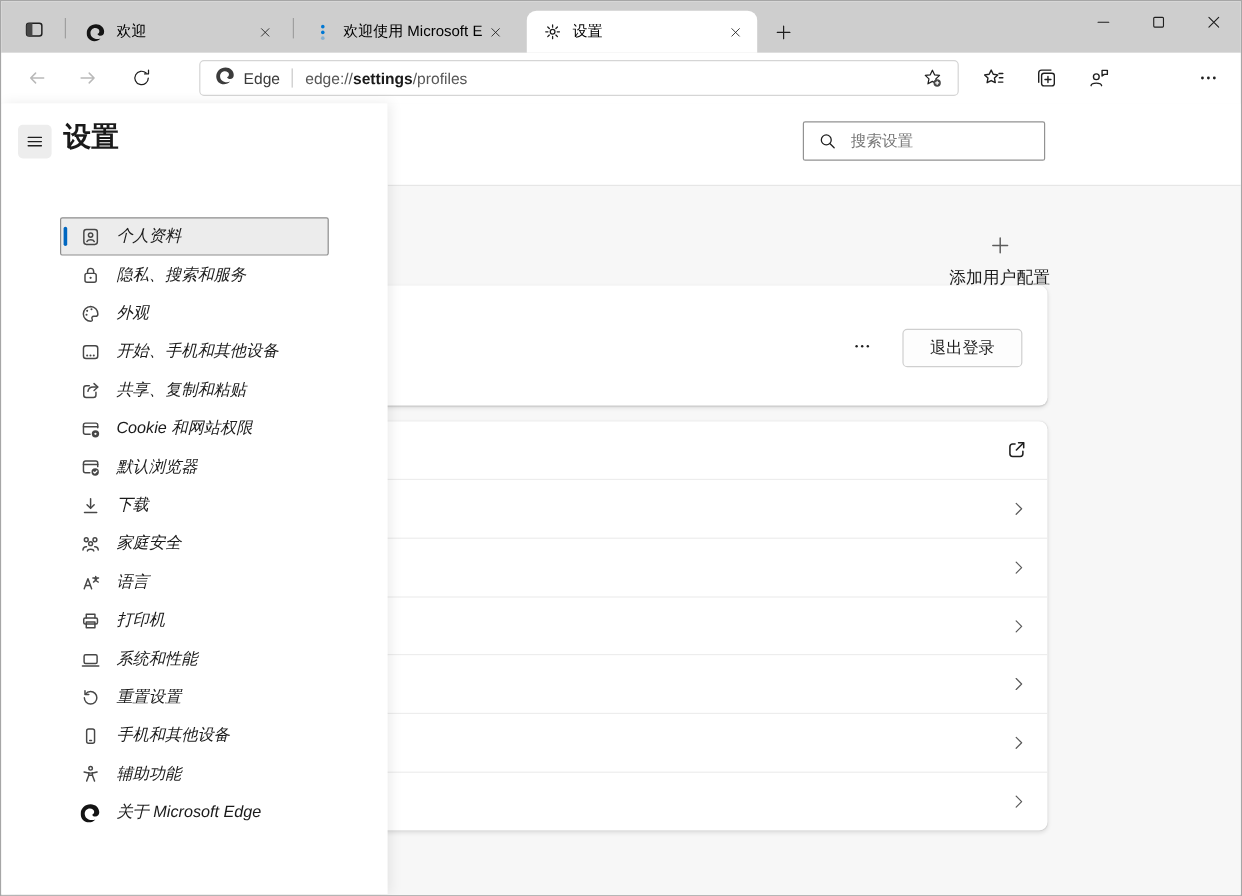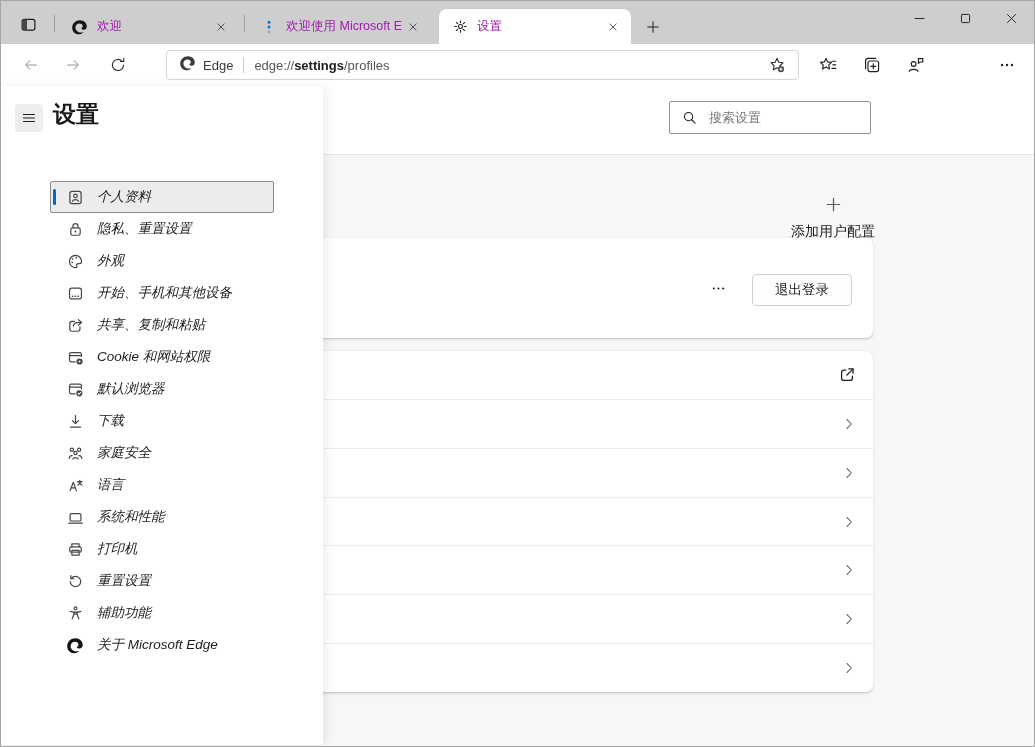--- a/index.html
+++ b/index.html
@@ -7,21 +7,21 @@
     position:relative;width:1035px;height:747px;margin:0 auto;
     font-family:"Liberation Sans","DejaVu Sans",sans-serif;
     background:#f7f7f7;overflow:hidden;border:1px solid #a6a6a6;box-sizing:border-box;
   }
   
   .titlebar{position:absolute;left:0;top:0;width:100%;height:43px;background:#cecece;}
   .tab-actions{position:absolute;left:12px;top:10px;width:30px;height:26px;display:flex;align-items:center;justify-content:center;border-radius:4px;}
   .tb-sep{position:absolute;top:14px;width:1px;height:17px;background:#9f9f9f;}
   .tab{position:absolute;top:8px;height:35px;display:flex;align-items:center;box-sizing:border-box;}
   .tab .fav{margin-left:13px;width:16px;height:16px;flex:0 0 16px;display:flex;align-items:center;justify-content:center;}
-  .tab .t-title{margin-left:9px;font-size:12.5px;color:#a21caf;white-space:nowrap;overflow:hidden;flex:1;}
+  .tab .t-title{margin-left:9px;font-size:12.5px;color:#000000;white-space:nowrap;overflow:hidden;flex:1;}
   .tab .t-close{width:22px;height:22px;margin-right:7px;display:flex;align-items:center;justify-content:center;border-radius:4px;flex:0 0 22px;}
   .tab.active{background:#ffffff;border-radius:8px 8px 0 0;}
   .newtab{position:absolute;left:639px;top:13px;width:26px;height:26px;display:flex;align-items:center;justify-content:center;border-radius:4px;}
   .win-controls{position:absolute;right:0;top:0;height:35px;display:flex;}
   .win-btn{width:46px;height:35px;display:flex;align-items:center;justify-content:center;}
   
   .toolbar{position:absolute;left:0;top:43px;width:100%;height:42px;background:#ffffff;}
   .nav-btn{position:absolute;top:7px;width:28px;height:28px;display:flex;align-items:center;justify-content:center;border-radius:4px;}
   .addr{position:absolute;left:165px;top:6px;width:633px;height:30px;background:#fff;border:1px solid #d5d5d5;border-radius:4px;box-sizing:border-box;display:flex;align-items:center;text-align:center;}
   .addr .badge-logo{margin-left:13px;}
@@ -313,21 +313,21 @@
       </div>
 
       <div class="nav-item">
         <span class="nav-ic">
           <svg class="ic" width="17" height="17" viewBox="0 0 16 16">
               <path d="M5.6 6.4V4.9a2.4 2.4 0 0 1 4.8 0v1.5"></path>
               <rect x="3.6" y="6.4" width="8.8" height="7" rx="1.6"></rect>
               <circle class="f" cx="8" cy="9.9" r="0.9"></circle>
             </svg>
         </span>
-        <span class="nav-label">隐私、重置设置</span>
+        <span class="nav-label">隐私、搜索和服务</span>
       </div>
 
       <div class="nav-item">
         <span class="nav-ic">
           <svg class="ic" width="17" height="17" viewBox="0 0 16 16">
               <path d="M8 2.2a5.8 5.8 0 1 0 .2 11.6c1.1 0 1.5-.9 1-1.7-.6-1 .1-2.1 1.3-2.1h1.4c1 0 1.8-.8 1.8-1.9A5.8 5.8 0 0 0 8 2.2z"></path>
               <circle class="f" cx="5.3" cy="5.7" r="0.8"></circle>
               <circle class="f" cx="8.7" cy="4.5" r="0.8"></circle>
               <circle class="f" cx="4.8" cy="8.8" r="0.8"></circle>
             </svg>
@@ -411,48 +411,57 @@
               <path d="M4 10.2h3.8"></path>
               <path d="M9.8 4.4h4.4M12 4.4V3.2M10.3 7.6c1.1-.8 2.4-1.9 2.9-3.2M11.3 4.8c.5 1.5 1.6 2.4 2.7 2.8"></path>
             </svg>
         </span>
         <span class="nav-label">语言</span>
       </div>
 
       <div class="nav-item">
         <span class="nav-ic">
           <svg class="ic" width="17" height="17" viewBox="0 0 16 16">
-              <rect x="2.9" y="4.3" width="10.2" height="7" rx="1.2"></rect>
-              <path d="M1.6 13.2h12.8"></path>
-            </svg>
-        </span>
-        <span class="nav-label">系统和性能</span>
-      </div>
-
-      <div class="nav-item">
-        <span class="nav-ic">
-          <svg class="ic" width="17" height="17" viewBox="0 0 16 16">
               <path d="M4.6 5.6V2.7h6.8v2.9"></path>
               <rect x="2.6" y="5.6" width="10.8" height="4.8" rx="1.2"></rect>
               <path d="M4.6 8.8h6.8v4.5H4.6z"></path>
             </svg>
         </span>
         <span class="nav-label">打印机</span>
       </div>
 
       <div class="nav-item">
         <span class="nav-ic">
           <svg class="ic" width="17" height="17" viewBox="0 0 16 16">
+              <rect x="2.9" y="4.3" width="10.2" height="7" rx="1.2"></rect>
+              <path d="M1.6 13.2h12.8"></path>
+            </svg>
+        </span>
+        <span class="nav-label">系统和性能</span>
+      </div>
+
+      <div class="nav-item">
+        <span class="nav-ic">
+          <svg class="ic" width="17" height="17" viewBox="0 0 16 16">
               <path d="M3.1 8A4.9 4.9 0 1 0 8 3.1c-1.6 0-3.1.8-4 2"></path>
               <path d="M3.6 2.4v3h3"></path>
             </svg>
         </span>
         <span class="nav-label">重置设置</span>
       </div>
 
+      <div class="nav-item">
+        <span class="nav-ic">
+          <svg class="ic" width="17" height="17" viewBox="0 0 16 16">
+              <rect x="4.9" y="2.4" width="6.2" height="11.2" rx="1.6"></rect>
+              <path d="M7.3 11.4h1.4"></path>
+            </svg>
+        </span>
+        <span class="nav-label">手机和其他设备</span>
+      </div>
 
       <div class="nav-item">
         <span class="nav-ic">
           <svg class="ic" width="17" height="17" viewBox="0 0 16 16">
               <circle cx="8" cy="3.1" r="1.4"></circle>
               <path d="M2.9 6c3.3 1.1 6.9 1.1 10.2 0"></path>
               <path d="M6.6 6.5v2L4.9 13M9.4 6.5v2l1.7 4.5"></path>
               <path d="M6.6 8.5h2.8"></path>
             </svg>
         </span>

